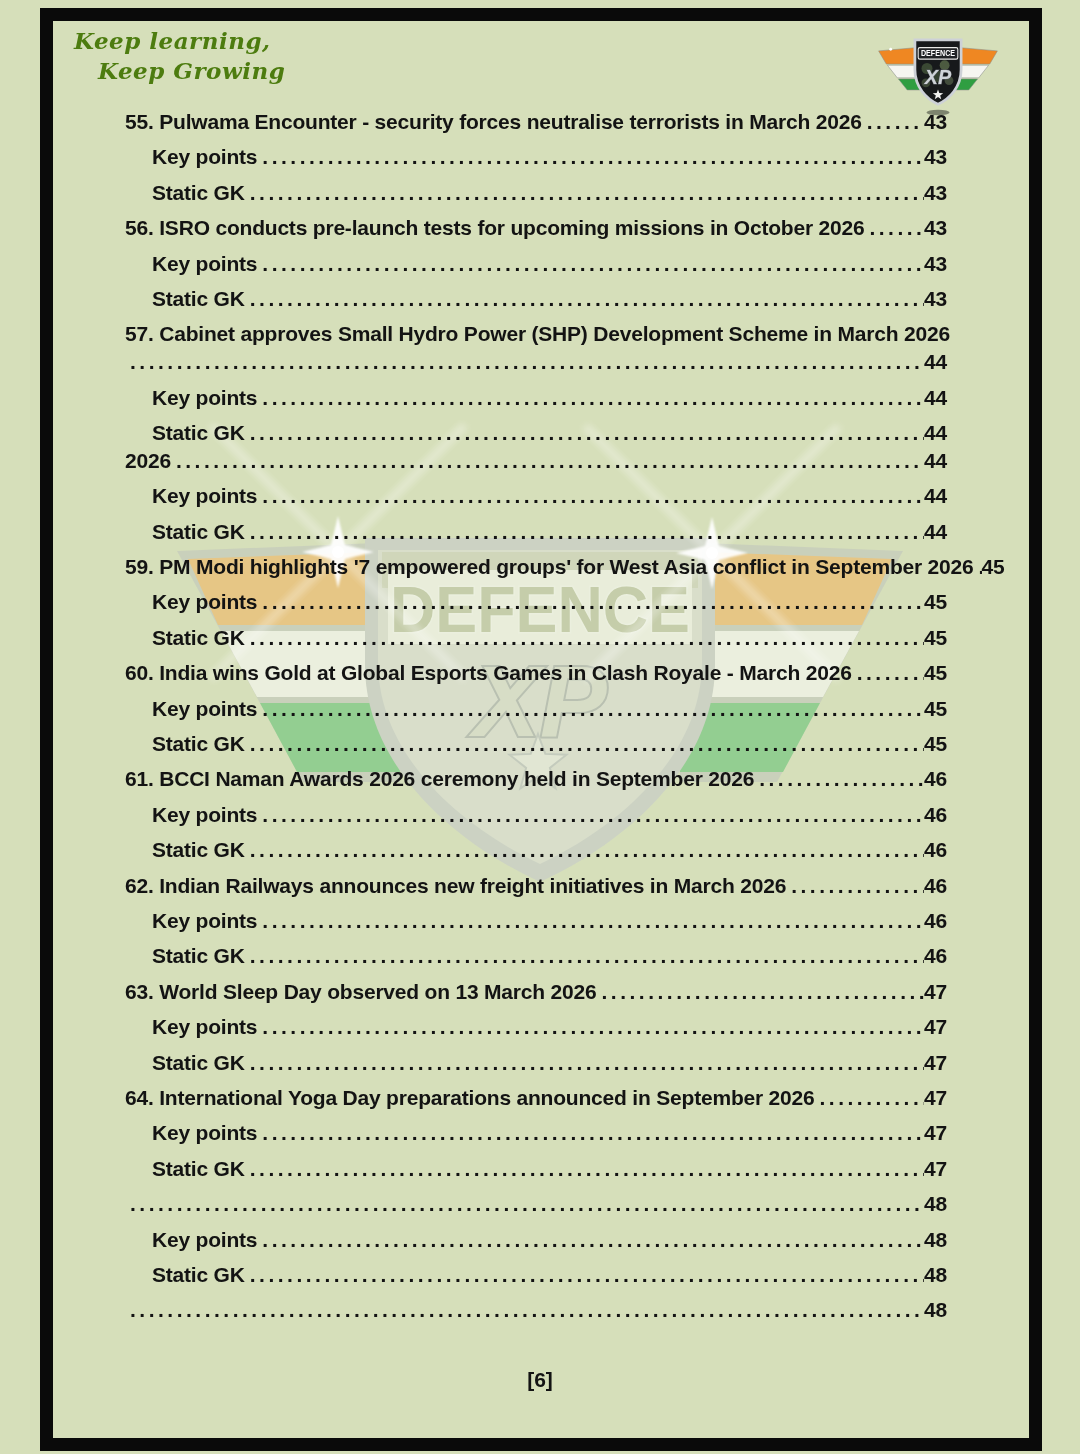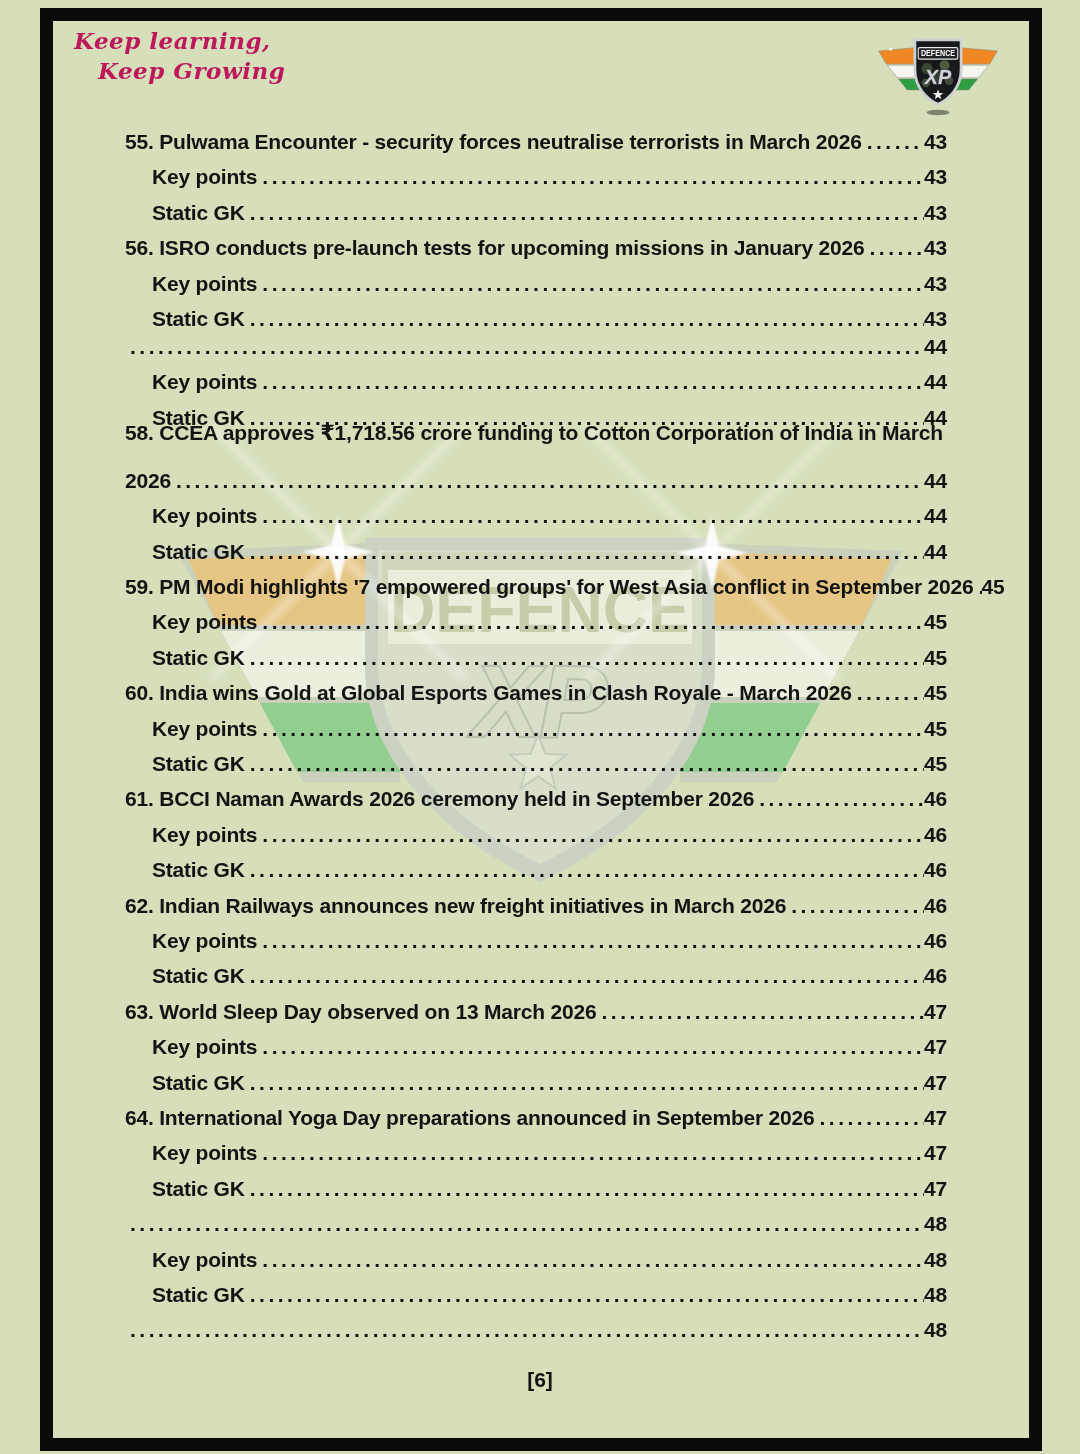--- a/index.html
+++ b/index.html
@@ -10,35 +10,35 @@
     color:#131313;
   }
   .frame{
     position:absolute;left:40px;top:8px;width:1002px;height:1443px;
     border:13px solid var(--frame,#0a0a0a);box-sizing:border-box;
   }
   .tagline{
     position:absolute;left:74px;top:26px;
     font-family:"DejaVu Serif","Liberation Serif",serif;
     font-style:italic;font-weight:bold;font-size:23px;line-height:30px;
-    color:#be185d;letter-spacing:.5px;
+    color:#4d7c0f;letter-spacing:.5px;
   }
   .tagline .l2{margin-left:24px;}
   .logo-svg{position:absolute;left:872px;top:28px;width:132px;height:92px;}
   .watermark{position:absolute;left:160px;top:420px;width:760px;height:520px;pointer-events:none;}
   .toc{
     position:absolute;left:125px;top:104px;width:822px;z-index:3;
     font-size:21px;font-weight:bold;
   }
   .toc-row{display:flex;align-items:baseline;height:35.4px;line-height:35.4px;}
   .toc-row.cont{margin-top:-7.5px;}
   .toc-row.sub{padding-left:27px;}
   .toc-text{white-space:nowrap;flex-shrink:0;letter-spacing:-0.2px;}
   .toc-dots{flex:1 1 0;min-width:0;overflow:hidden;white-space:nowrap;letter-spacing:3.5px;padding:0 3px 0 5px;}
-  .toc-page{flex-shrink:0;letter-spacing:-0.2px;margin-top:20px;}
+  .toc-page{flex-shrink:0;letter-spacing:-0.2px;}
   .footer{
     position:absolute;left:0;top:1368px;width:1080px;z-index:3;
     text-align:center;font-size:21px;font-weight:bold;
   }
 </style>
 </head>
 <body>
 
 <div class="frame"></div>
 
@@ -139,60 +139,60 @@
     <span class="toc-page">43</span>
   </div>
 
   <div class="toc-row sub">
     <span class="toc-text">Static GK</span>
     <span class="toc-dots">............................................................................................................................................................................................................................................................................................................</span>
     <span class="toc-page">43</span>
   </div>
 
   <div class="toc-row entry">
-    <span class="toc-text">56. ISRO conducts pre-launch tests for upcoming missions in January 2026</span>
-    <span class="toc-dots">............................................................................................................................................................................................................................................................................................................</span>
-    <span class="toc-page">43</span>
-  </div>
-
-  <div class="toc-row sub">
-    <span class="toc-text">Key points</span>
-    <span class="toc-dots">............................................................................................................................................................................................................................................................................................................</span>
-    <span class="toc-page">43</span>
-  </div>
-
-  <div class="toc-row sub">
-    <span class="toc-text">Static GK</span>
-    <span class="toc-dots">............................................................................................................................................................................................................................................................................................................</span>
-    <span class="toc-page">43</span>
-  </div>
-
+    <span class="toc-text">56. ISRO conducts pre-launch tests for upcoming missions in October 2026</span>
+    <span class="toc-dots">............................................................................................................................................................................................................................................................................................................</span>
+    <span class="toc-page">43</span>
+  </div>
+
+  <div class="toc-row sub">
+    <span class="toc-text">Key points</span>
+    <span class="toc-dots">............................................................................................................................................................................................................................................................................................................</span>
+    <span class="toc-page">43</span>
+  </div>
+
+  <div class="toc-row sub">
+    <span class="toc-text">Static GK</span>
+    <span class="toc-dots">............................................................................................................................................................................................................................................................................................................</span>
+    <span class="toc-page">43</span>
+  </div>
+
+  <div class="toc-row entry">
+    <span class="toc-text">57. Cabinet approves Small Hydro Power (SHP) Development Scheme in March 2026</span>
+
+  </div>
 
   <div class="toc-row cont">
     <span class="toc-text"></span>
     <span class="toc-dots">............................................................................................................................................................................................................................................................................................................</span>
     <span class="toc-page">44</span>
   </div>
 
   <div class="toc-row sub">
     <span class="toc-text">Key points</span>
     <span class="toc-dots">............................................................................................................................................................................................................................................................................................................</span>
     <span class="toc-page">44</span>
   </div>
 
   <div class="toc-row sub">
     <span class="toc-text">Static GK</span>
     <span class="toc-dots">............................................................................................................................................................................................................................................................................................................</span>
     <span class="toc-page">44</span>
   </div>
 
-  <div class="toc-row entry">
-    <span class="toc-text">58. CCEA approves ₹1,718.56 crore funding to Cotton Corporation of India in March</span>
-
-  </div>
 
   <div class="toc-row cont">
     <span class="toc-text">2026</span>
     <span class="toc-dots">............................................................................................................................................................................................................................................................................................................</span>
     <span class="toc-page">44</span>
   </div>
 
   <div class="toc-row sub">
     <span class="toc-text">Key points</span>
     <span class="toc-dots">............................................................................................................................................................................................................................................................................................................</span>

